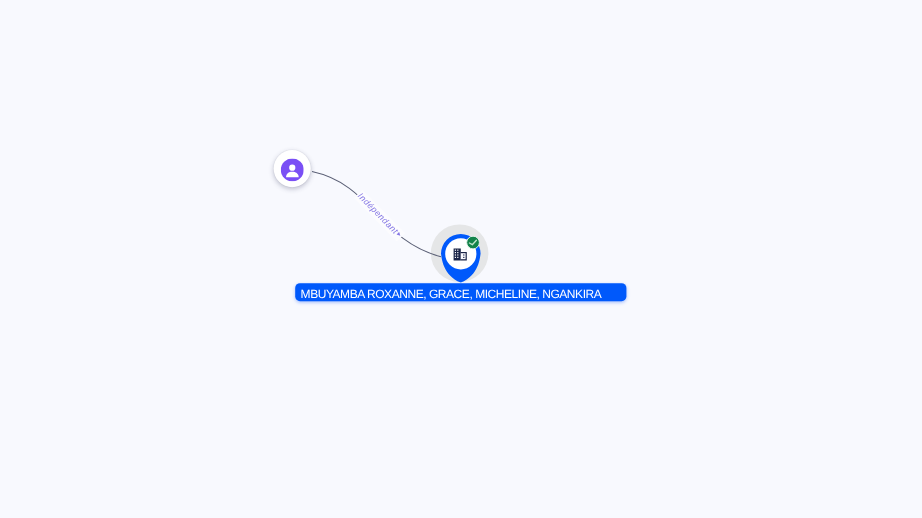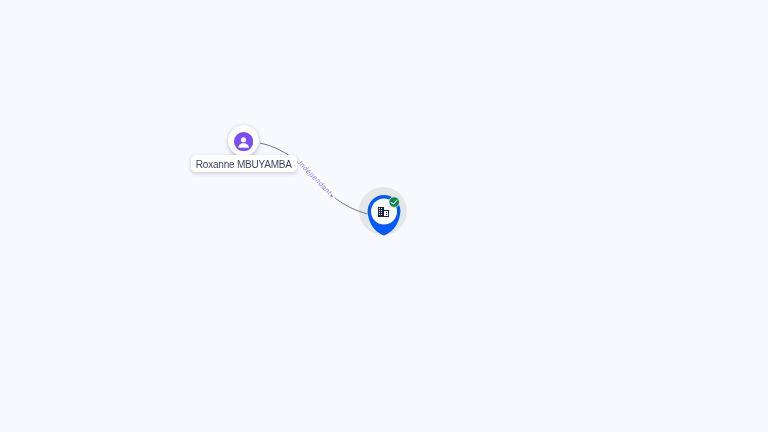--- a/index.html
+++ b/index.html
@@ -47,21 +47,20 @@
   </svg>
 
   <div class="person-node">
     <svg class="person-icon-wrap" viewBox="0 0 19 19">
       <circle cx="9.6" cy="9.6" r="9.6" fill="#7a4ff5"></circle>
       <circle cx="9.55" cy="7.75" r="2.6" fill="#ffffff"></circle>
       <path d="M4.4,15.8 C4.4,12.7 6.75,11.2 9.55,11.2 C12.35,11.2 14.9,12.7 14.9,15.8 Z" fill="#ffffff"></path>
     </svg>
   </div>
 
-  <div class="person-label">Roxanne MBUYAMBA</div>
 
   <div class="co-halo"></div>
 
   <svg class="co-pin" viewBox="0 0 34 41">
     <path d="M33.5,16.5 C33,18.5 32.5,34.5 17,40.5 C1.5,34.5 1,18.5 0.5,16.5 A16.5,16.5 0 1 1 33.5,16.5 Z" fill="#0059fb"></path>
     <circle cx="17" cy="16.5" r="13" fill="#ffffff"></circle>
     <g>
       <path fill="#1b2547" d="M11,12 h6 v10 h-6 z"></path>
       <path fill="#1b2547" d="M17,15 h5 v7 h-5 z"></path>
       <rect fill="#fafbfe" x="17" y="16" width="4" height="5"></rect>
@@ -77,19 +76,20 @@
       </g>
       <g fill="#1b2547">
         <rect x="19" y="17" width="1" height="1"></rect>
         <rect x="19" y="19" width="1" height="1"></rect>
       </g>
     </g>
     <circle cx="27.2" cy="7.1" r="5.3" fill="#12834a" stroke="#e9f5ee" stroke-width="0.8"></circle>
     <path d="M24.2,7.5 L26.6,8.9 L30,5.2" fill="none" stroke="#bde3c9" stroke-width="1.15" stroke-linecap="round" stroke-linejoin="round"></path>
   </svg>
 
+  <div class="co-label">MBUYAMBA ROXANNE, GRACE, MICHELINE, NGANKIRA</div>
 
   <div class="edge-label">
     <span>Indépendant</span>
     <span class="edge-arrow">▸</span>
   </div>
 
 </div>
 
 </body></html>

